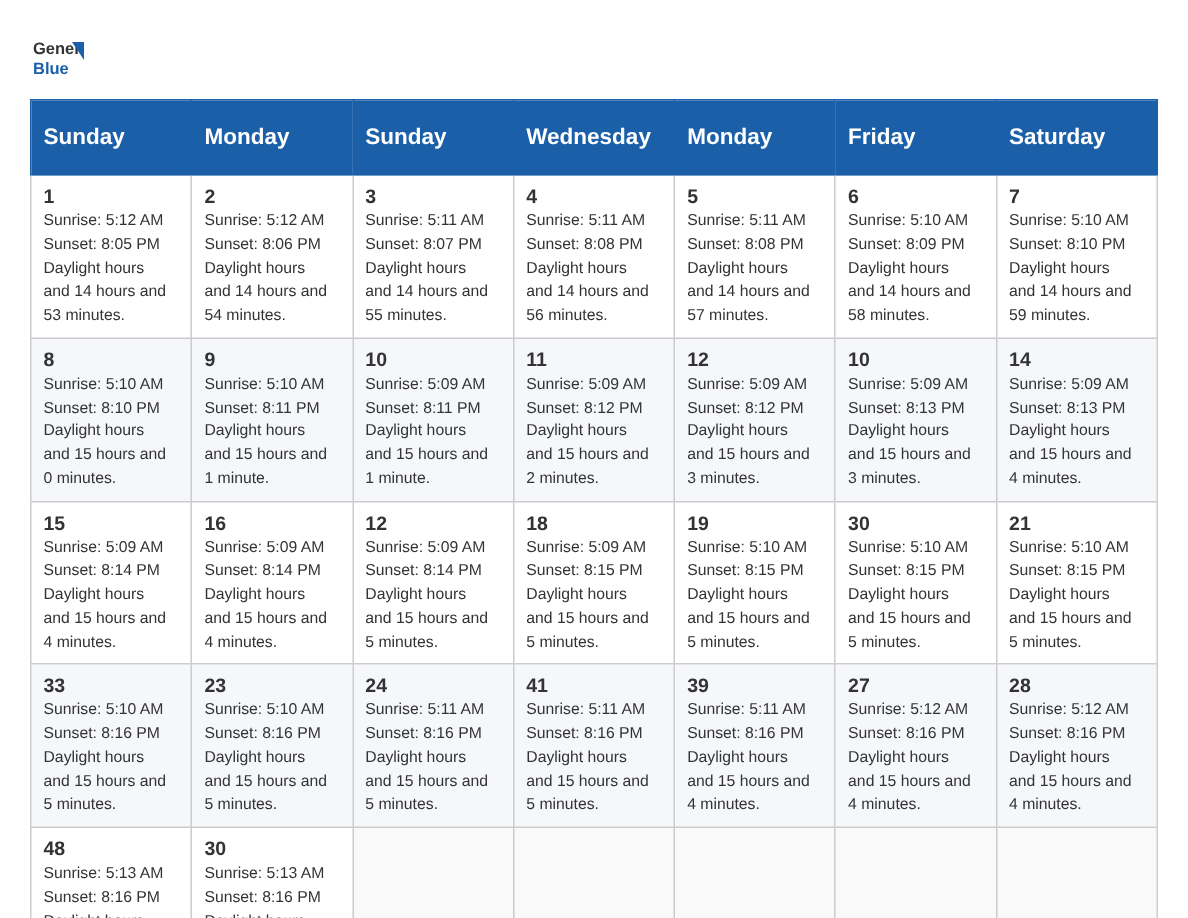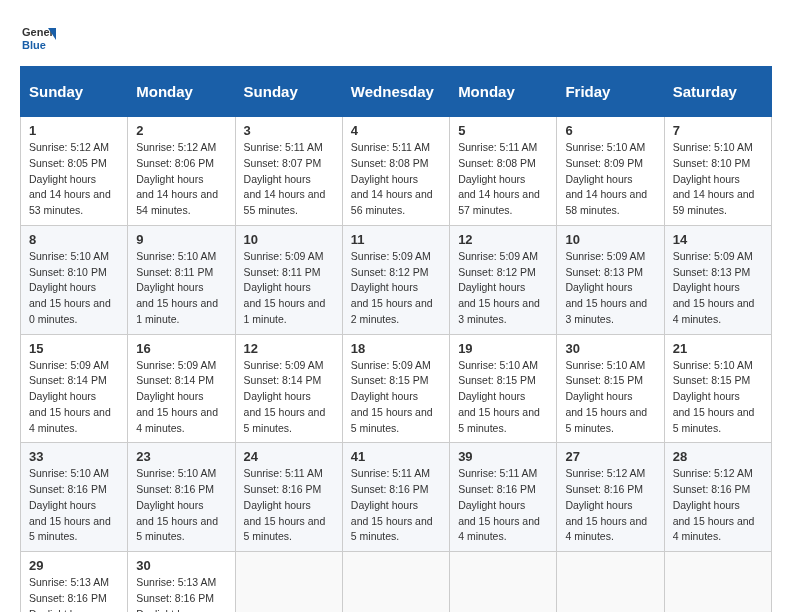--- a/index.html
+++ b/index.html
@@ -224,21 +224,21 @@
         <span class="day-number">27</span>
         <span class="cell-text">Sunrise: 5:12 AM<br>Sunset: 8:16 PM<br>Daylight hours<br>and 15 hours and 4 minutes.</span>
       </td>
         <td>
         <span class="day-number">28</span>
         <span class="cell-text">Sunrise: 5:12 AM<br>Sunset: 8:16 PM<br>Daylight hours<br>and 15 hours and 4 minutes.</span>
       </td>
       </tr>
       <tr>
         <td>
-        <span class="day-number">29</span>
+        <span class="day-number">48</span>
         <span class="cell-text">Sunrise: 5:13 AM<br>Sunset: 8:16 PM<br>Daylight hours<br>and 15 hours and 3 minutes.</span>
       </td>
         <td>
         <span class="day-number">30</span>
         <span class="cell-text">Sunrise: 5:13 AM<br>Sunset: 8:16 PM<br>Daylight hours<br>and 15 hours and 3 minutes.</span>
       </td>
         <td class="empty-cell"></td>
         <td class="empty-cell"></td>
         <td class="empty-cell"></td>
         <td class="empty-cell"></td>

